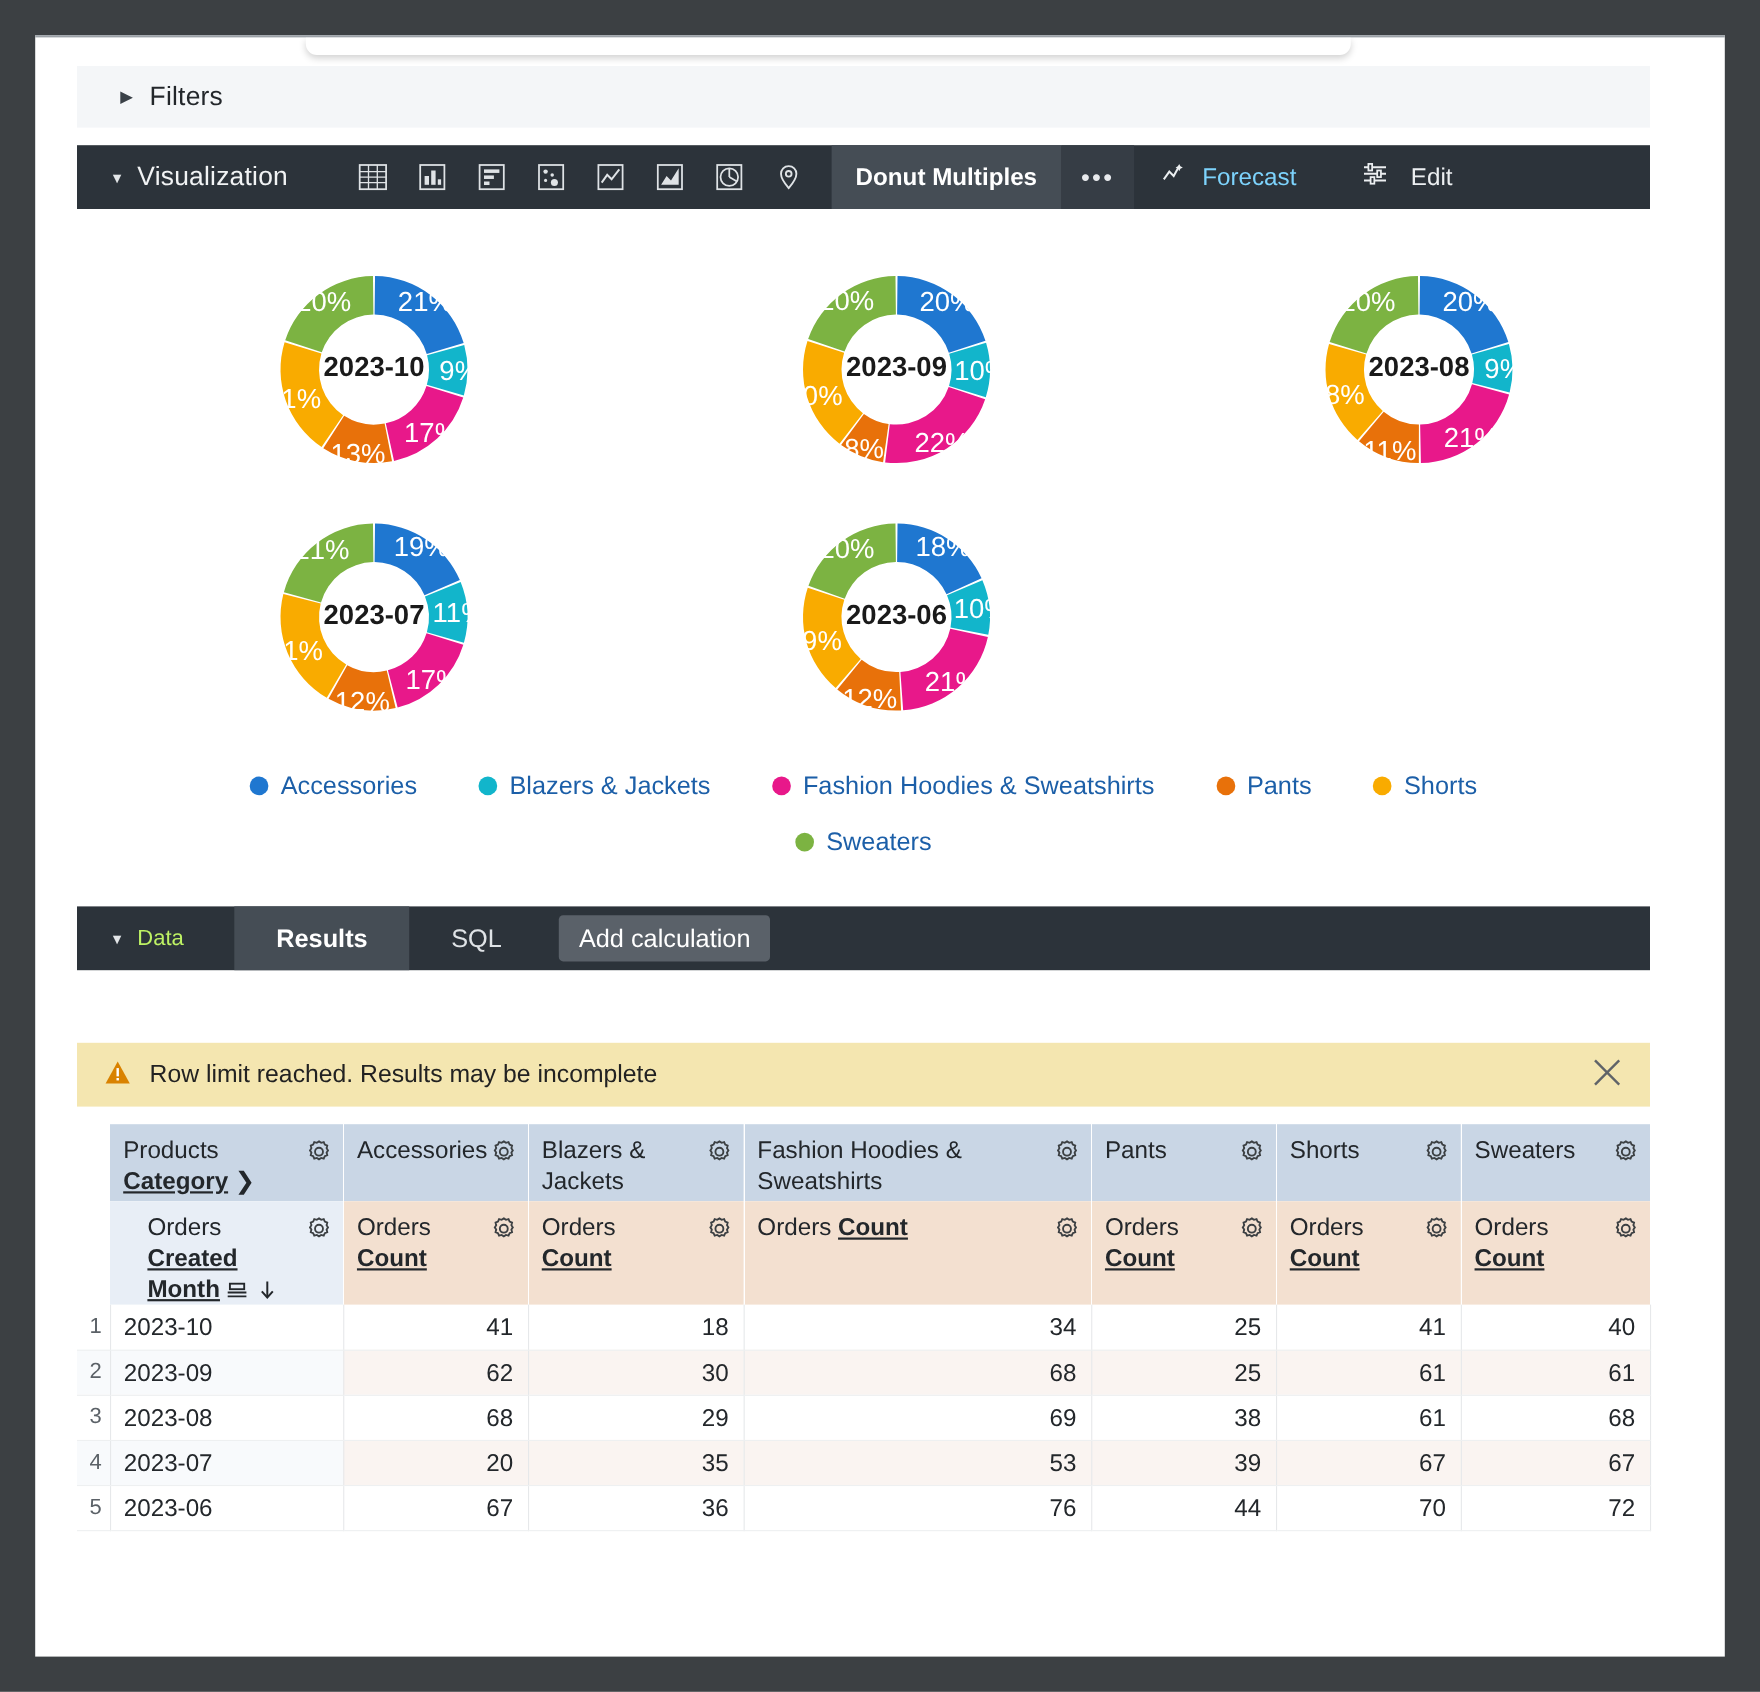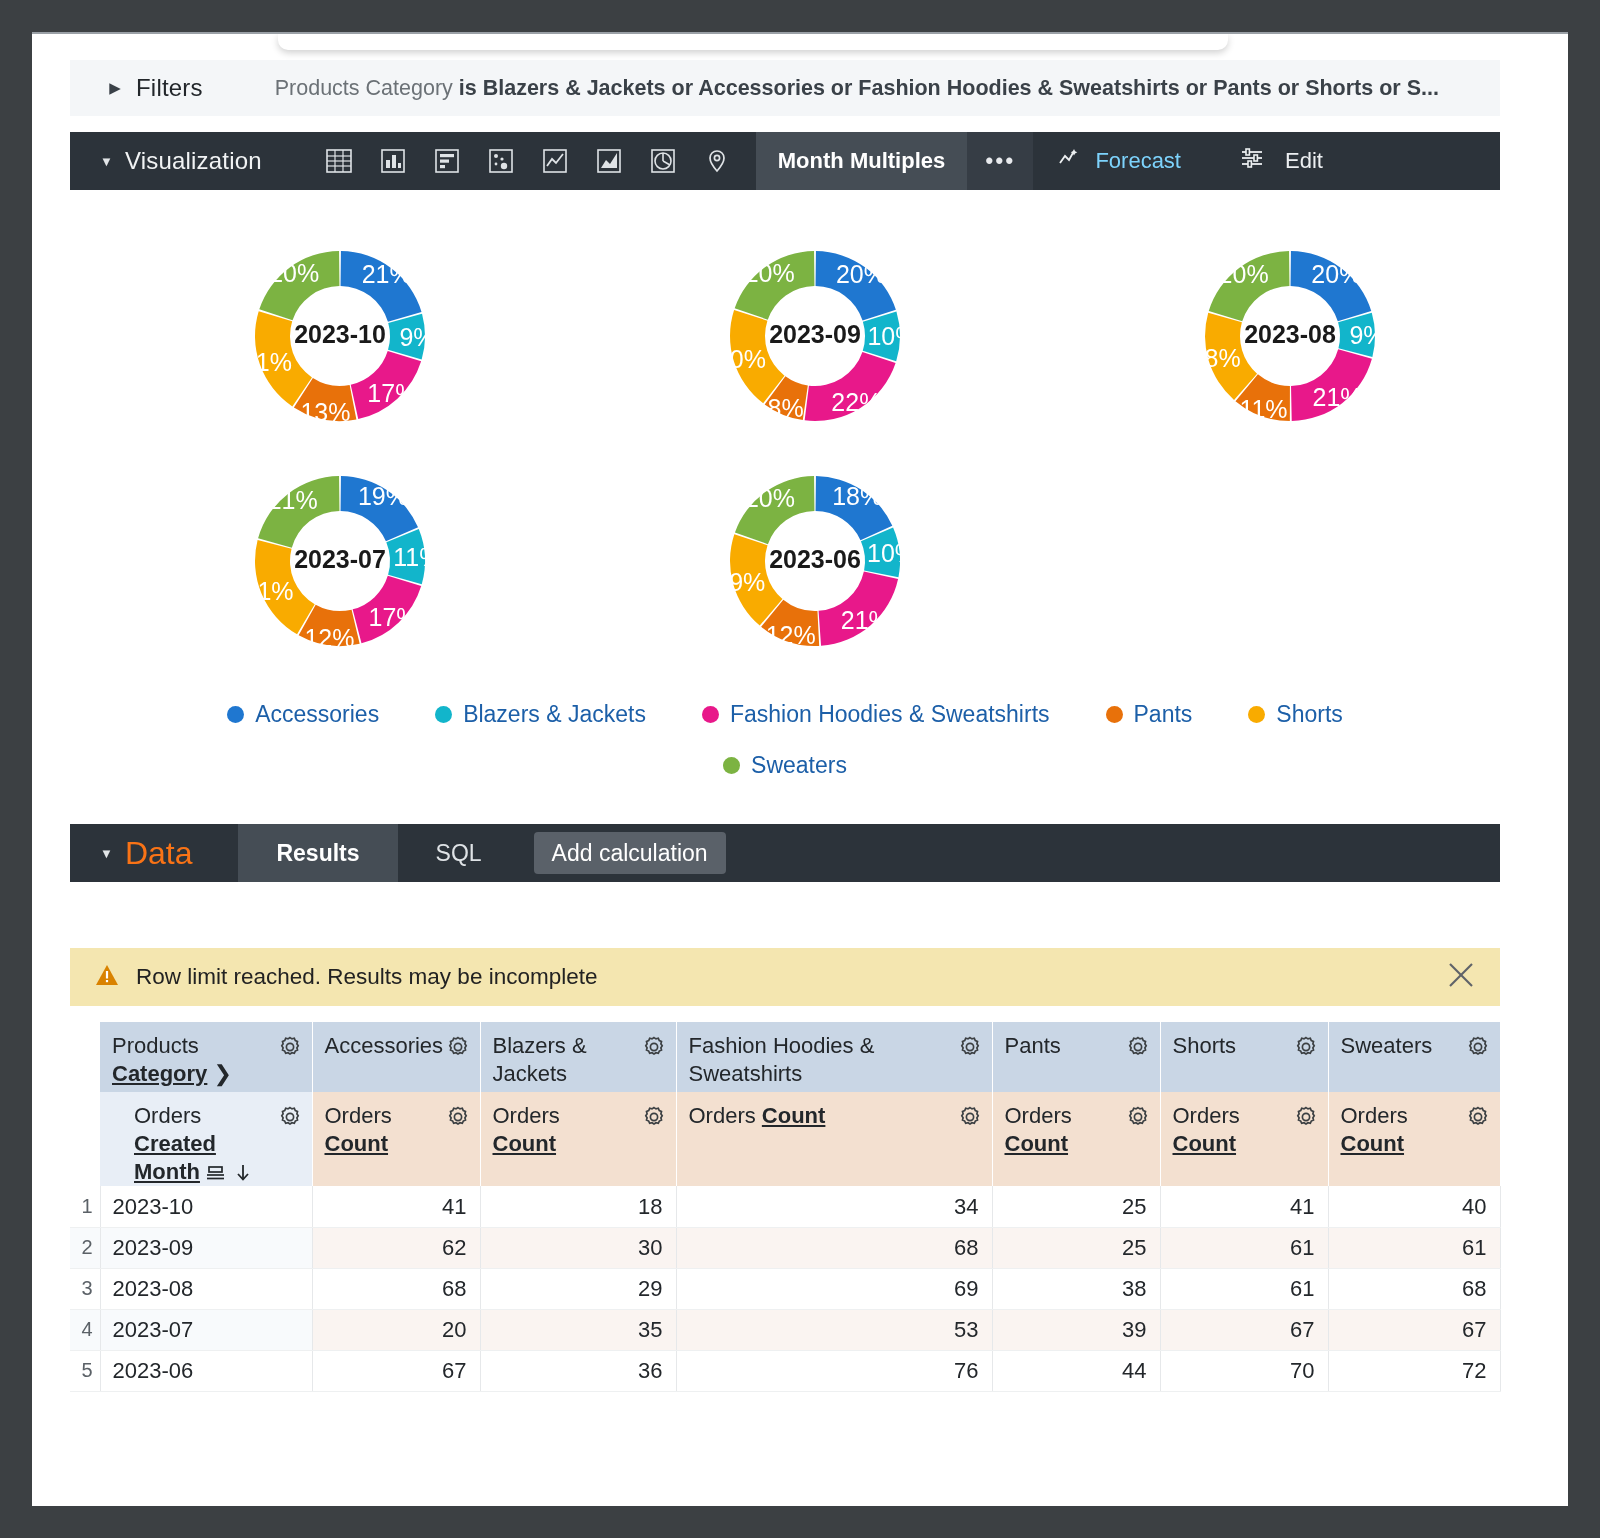--- a/index.html
+++ b/index.html
@@ -76,21 +76,21 @@
   .legend-item{ display:flex; align-items:center; margin:0 28px; }
   .legend-dot{ width:17px; height:17px; border-radius:50%; margin-right:11px; }
   .legend-text{ font-size:23px; color:#1c5fa8; }
 
   
   .data-bar{
     position:absolute; left:38px; top:790px; width:1430px; height:58px;
     background:#2c333a; display:flex; align-items:center;
   }
   .data-caret{ margin-left:30px; font-size:13px; color:#e3e6e8; }
-  .data-title{ margin-left:12px; font-size:32px; color:#f97316; }
+  .data-title{ margin-left:12px; font-size:20px; color:#bef264; }
   .tab-results{
     margin-left:46px; height:58px; display:flex; align-items:center; padding:0 38px;
     background:#454d55; color:#fff; font-size:23px; font-weight:bold;
   }
   .tab-sql{
     height:58px; display:flex; align-items:center; padding:0 38px;
     color:#dfe3e6; font-size:23px;
   }
   .btn-addcalc{
     margin-left:14px; height:42px; display:flex; align-items:center; padding:0 18px;
@@ -160,21 +160,20 @@
 </head>
 <body>
 
 <div class="outer-frame">
 
   <div class="top-tab-stub"></div>
 
   <div class="filters-bar">
     <div class="filters-arrow">▶</div>
     <div class="filters-label">Filters</div>
-    <div class="filters-expr"><span>Products Category </span><b>is </b><b>Blazers &amp; Jackets or Accessories or Fashion Hoodies &amp; Sweatshirts or Pants or Shorts or S...</b></div>
   </div>
 
   <div class="vis-bar">
     <div class="vis-caret">▼</div>
     <div class="vis-title">Visualization</div>
     <div class="vis-icons">
       <div class="vis-icon">
         <svg width="30" height="30" viewBox="0 0 30 30">
             <rect x="3" y="4" width="24" height="22" fill="none" stroke="#dfe3e6" stroke-width="1.6"></rect>
             <line x1="3" y1="10" x2="27" y2="10" stroke="#dfe3e6" stroke-width="1.2"></line>
@@ -229,21 +228,21 @@
             <line x1="15" y1="15" x2="22" y2="19" stroke="#dfe3e6" stroke-width="1.6"></line>
           </svg>
       </div>
       <div class="vis-icon">
         <svg width="30" height="30" viewBox="0 0 30 30">
             <path d="M15 5 C11 5 8 8 8 12 C8 17 15 25 15 25 C15 25 22 17 22 12 C22 8 19 5 15 5 Z" fill="none" stroke="#dfe3e6" stroke-width="1.7"></path>
             <circle cx="15" cy="12" r="2.6" fill="none" stroke="#dfe3e6" stroke-width="1.7"></circle>
           </svg>
       </div>
     </div>
-    <div class="vis-current">Month Multiples</div>
+    <div class="vis-current">Donut Multiples</div>
     <div class="vis-more">•••</div>
     <div class="vis-forecast">
       <span>
         <svg width="26" height="26" viewBox="0 0 26 26">
             <polyline points="3,18 8,11 12,15 17,6" fill="none" stroke="#eceff1" stroke-width="1.8"></polyline>
             <path d="M17 4 l1.1 2.2 2.2 1.1 -2.2 1.1 -1.1 2.2 -1.1 -2.2 -2.2 -1.1 2.2 -1.1 z" fill="#eceff1"></path>
           </svg>
       </span>
       <span>Forecast</span>
     </div>

